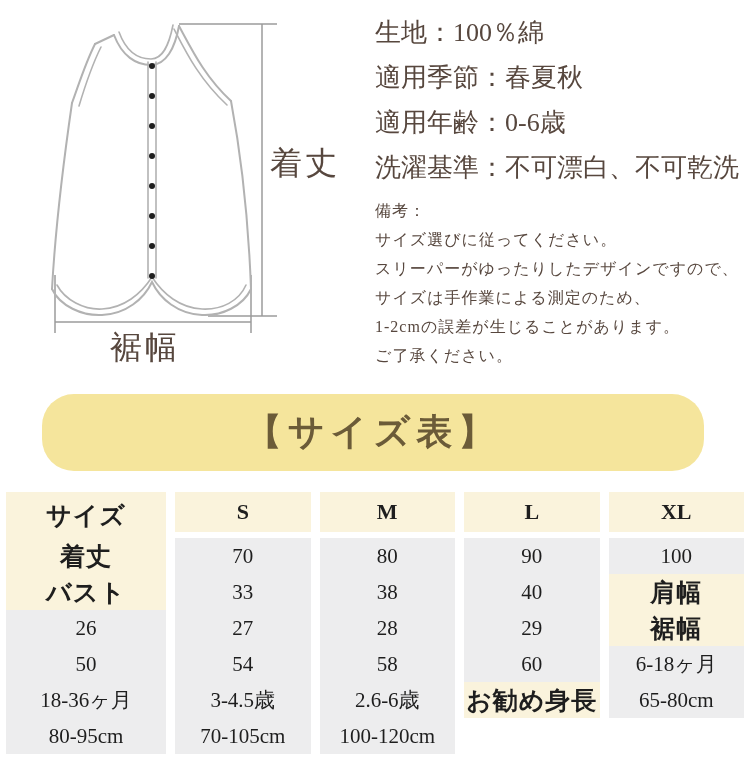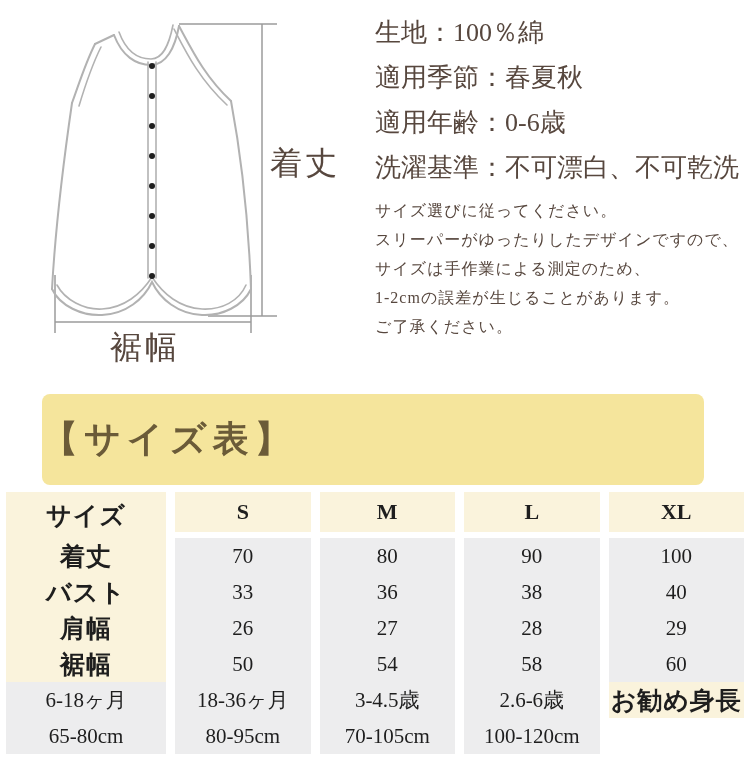--- a/index.html
+++ b/index.html
@@ -25,22 +25,22 @@
   }
   .dim-label.length{left:270px;top:142px}
   .dim-label.hem{left:110px;top:326px}
   
   .specs{position:absolute;left:375px;top:10px;width:372px;color:var(--spec-text)}
   .spec-line{font-size:26px;line-height:45px;white-space:nowrap}
   .notes{margin-top:6px}
   .notes-title,.note-line{font-size:16px;line-height:29px;letter-spacing:1px;white-space:nowrap}
   
   .banner{
-    position:absolute;left:42px;top:394px;width:662px;height:91px;border-radius:8px;
-    background:var(--banner-bg);display:flex;align-items:center;justify-content:flex-start;
+    position:absolute;left:42px;top:394px;width:662px;height:77px;border-radius:32px;
+    background:var(--banner-bg);display:flex;align-items:center;justify-content:center;
   }
   .banner span{
     font-size:36px;font-weight:600;letter-spacing:6px;color:var(--banner-text);white-space:nowrap;
   }
   
   .size-table{
     position:absolute;left:6px;top:492px;width:738px;
     display:grid;grid-template-columns:160px 1fr 1fr 1fr 1fr;
     grid-template-rows:46px repeat(6,36px);column-gap:9px;
     color:var(--table-text);
@@ -96,20 +96,21 @@
   <div class="dim-label length">着丈</div>
   <div class="dim-label hem">裾幅</div>
 </div>
 
 <div class="specs">
   <div class="spec-line">生地：100％綿</div>
   <div class="spec-line">適用季節：春夏秋</div>
   <div class="spec-line">適用年齢：0-6歳</div>
   <div class="spec-line">洗濯基準：不可漂白、不可乾洗</div>
   <div class="notes">
+    <div class="notes-title">備考：</div>
     <div class="note-line">サイズ選びに従ってください。</div>
     <div class="note-line">スリーパーがゆったりしたデザインですので、</div>
     <div class="note-line">サイズは手作業による測定のため、</div>
     <div class="note-line">1-2cmの誤差が生じることがあります。</div>
     <div class="note-line">ご了承ください。</div>
   </div>
 </div>
 
 <div class="banner">
   <span>【サイズ表】</span>
@@ -124,21 +125,20 @@
   <div class="cell h v">XL</div>
 
   <div class="cell l">着丈</div>
   <div class="cell v">70</div>
   <div class="cell v">80</div>
   <div class="cell v">90</div>
   <div class="cell v">100</div>
 
   <div class="cell l">バスト</div>
   <div class="cell v">33</div>
-  <div class="cell v">36</div>
   <div class="cell v">38</div>
   <div class="cell v">40</div>
 
   <div class="cell l">肩幅</div>
   <div class="cell v">26</div>
   <div class="cell v">27</div>
   <div class="cell v">28</div>
   <div class="cell v">29</div>
 
   <div class="cell l">裾幅</div>

